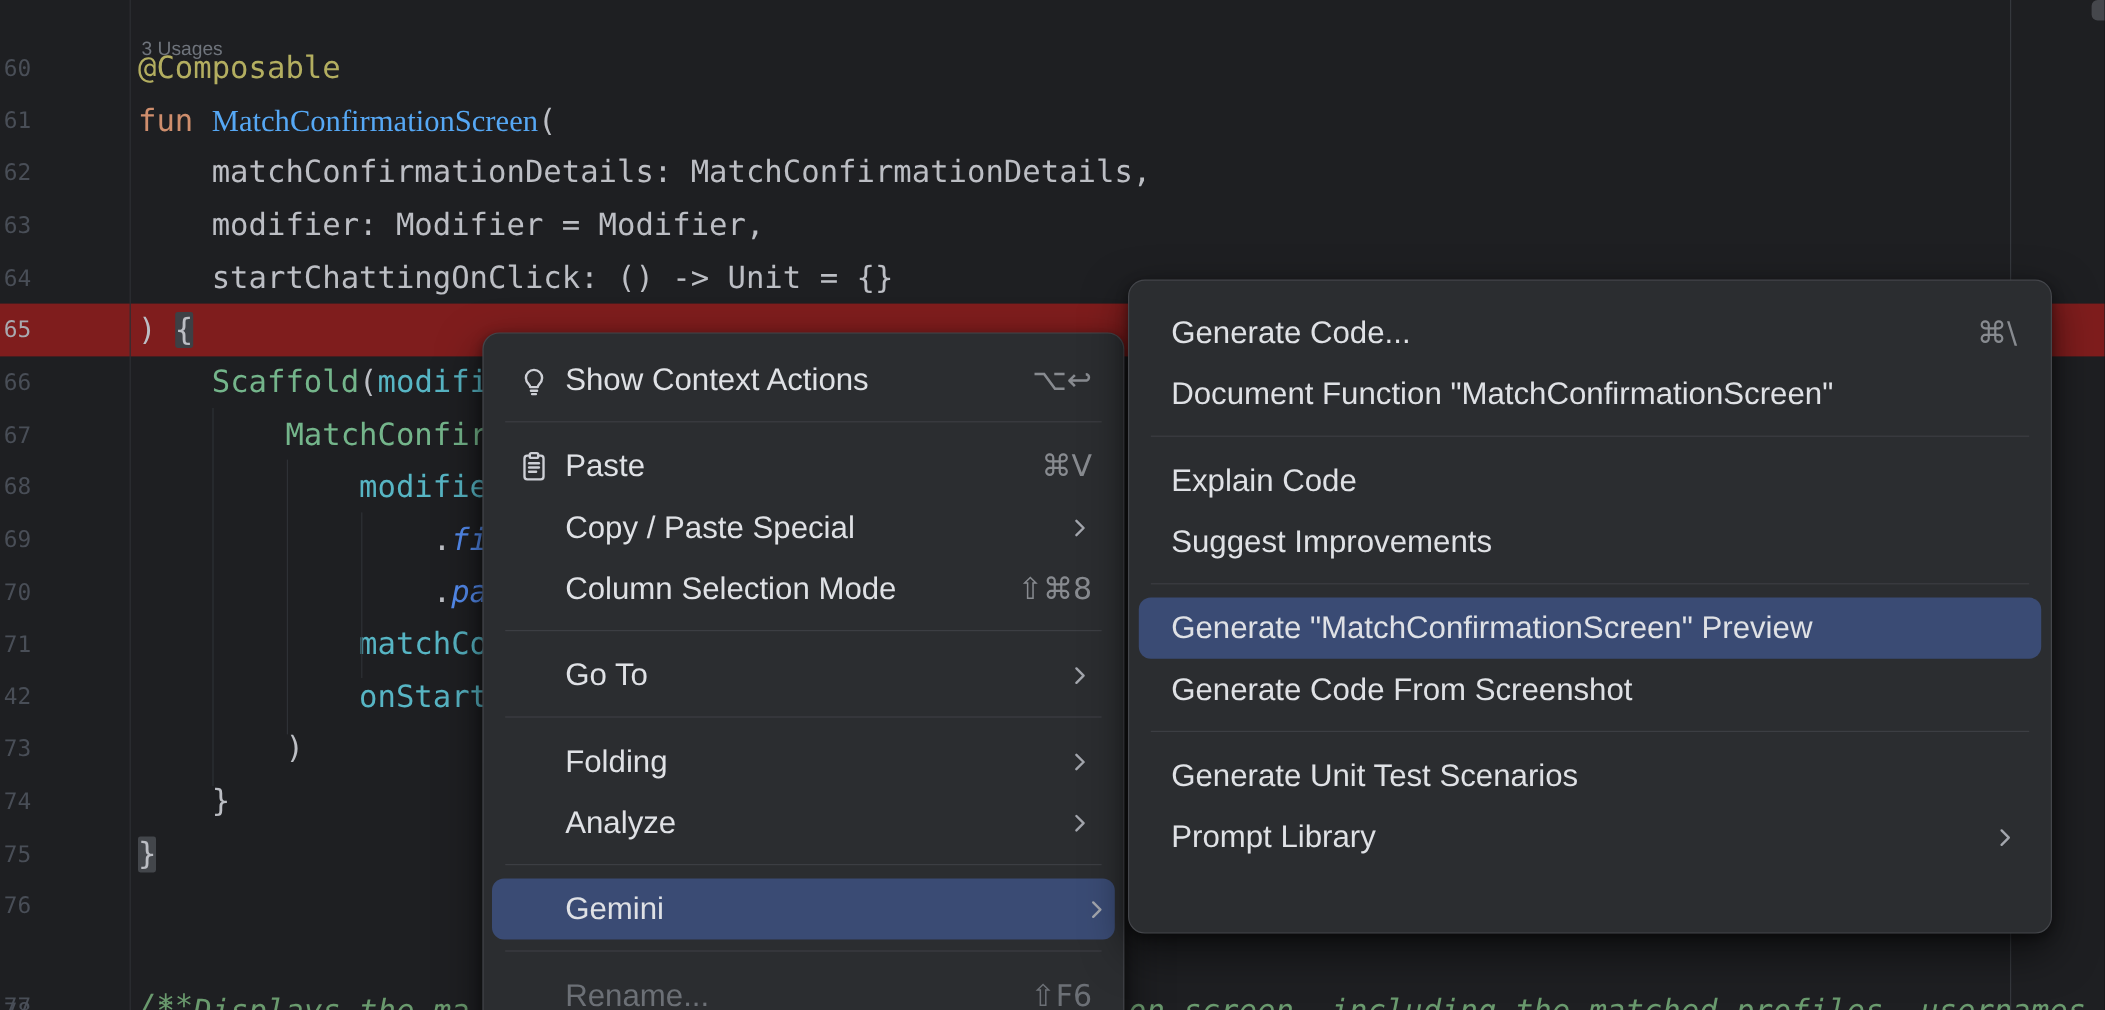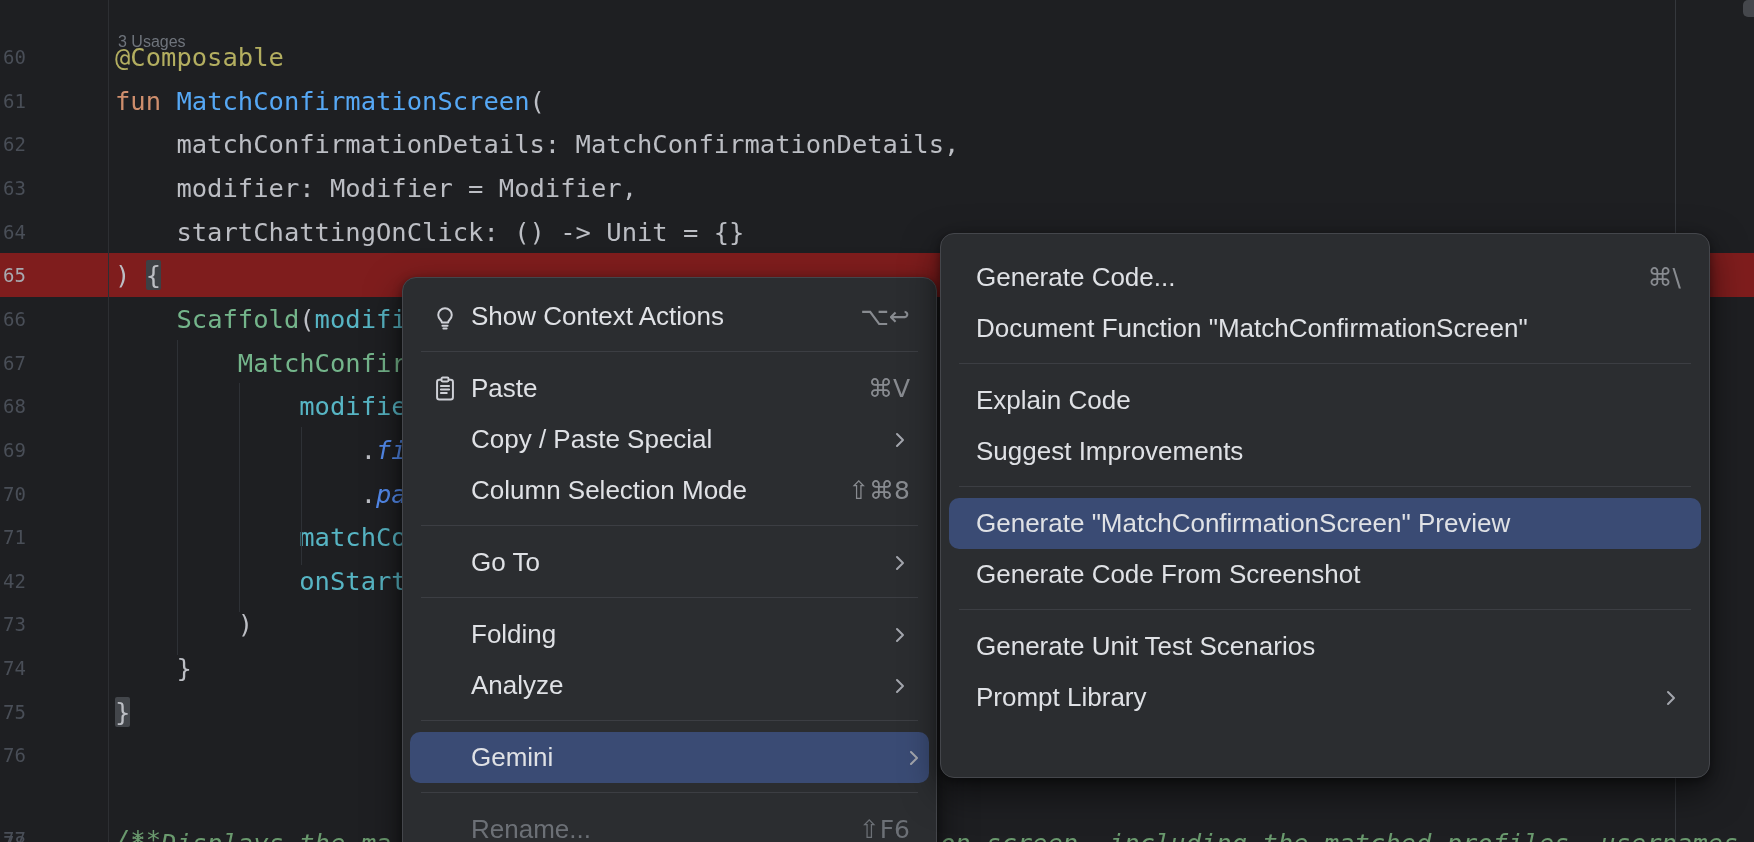--- a/index.html
+++ b/index.html
@@ -18,21 +18,21 @@
   .gutter-line{position:absolute;left:108px;top:0;bottom:0;width:1px;background:#2d2f33;}
   .margin-guide{position:absolute;left:1675px;top:0;bottom:0;width:1px;background:#35383d;}
   .indent-guide{position:absolute;width:1px;background:#2e3136;}
   .usages-hint{position:absolute;left:118px;top:0;height:28px;line-height:28px;
                font-size:16px;color:#6f747c;margin-top:28px;}
   .scroll-thumb{position:absolute;right:0;top:0;width:11px;height:17px;background:#45474c;
                 border-radius:5px 0 0 5px;}
   
   .c-plain{color:#bcbec4;}
   .c-kw{color:#cf8e6d;}
-  .c-fn{color:#56a8f5;}
+  .c-fn{color:#56a8f5;font-family:Liberation Serif, serif;}
   .c-ann{color:#b3ae60;}
   .c-call{color:#74b58b;}
   .c-narg{color:#57b5c4;}
   .c-ext{color:#548cf0;font-style:italic;}
   .c-cmt{color:#6a9a6e;font-style:italic;}
   .brace-hi{background:#3d4045;border-radius:2px;}
   .brace-hi2{background:#43464b;border-radius:2px;}
   
   .menu{position:absolute;background:#2b2d30;border:1px solid #44464b;border-radius:14px;
         box-shadow:0 14px 36px rgba(0,0,0,.55),0 3px 10px rgba(0,0,0,.4);

